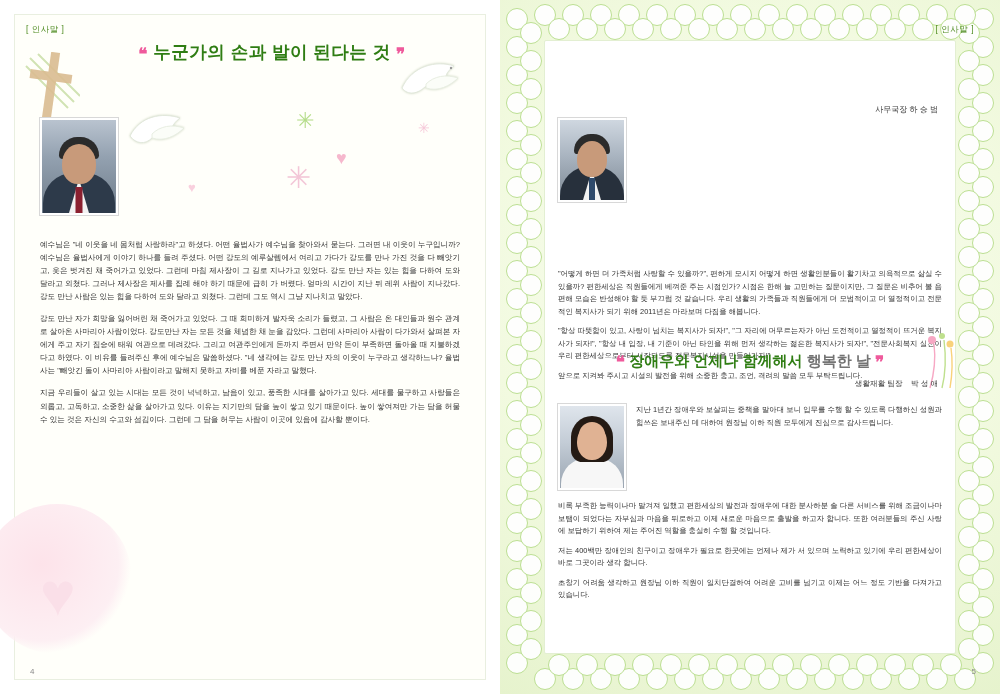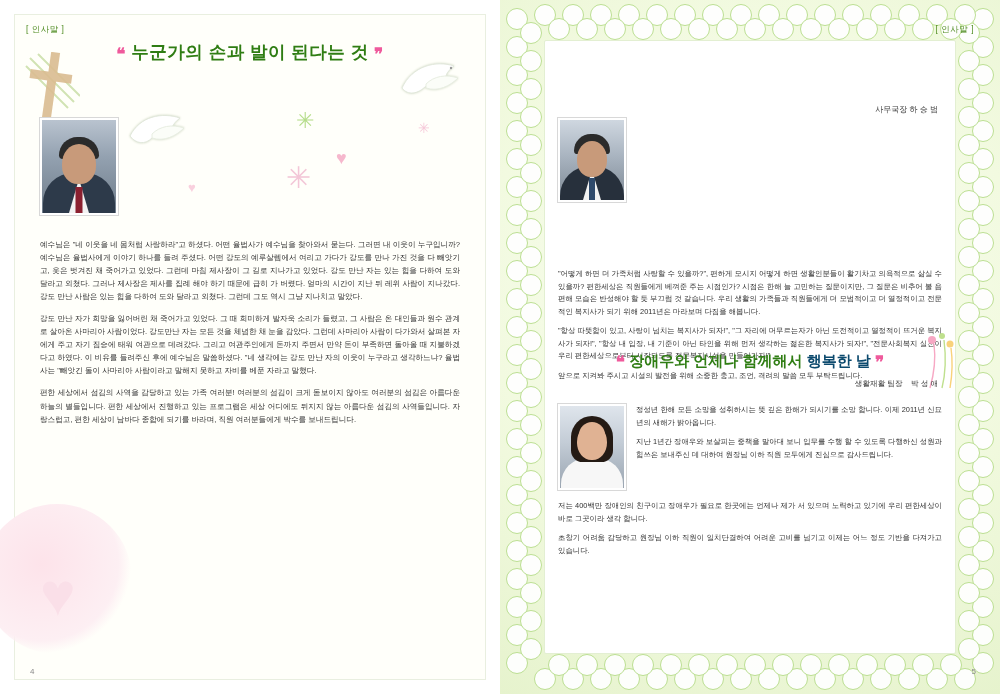--- a/index.html
+++ b/index.html
@@ -33,21 +33,21 @@
   .tab-left {
     position: absolute; left: 26px; top: 24px;
     font-size: 8.5px; color: #4c8a1e; letter-spacing: .5px;
   }
   .tab-right {
     position: absolute; right: 26px; top: 24px;
     font-size: 8.5px; color: #4c8a1e; letter-spacing: .5px;
   }
 
   .title-left {
-    position: absolute; left: 0; top: 40px; width: 500px;
+    position: absolute; left: 0; top: 40px; width: 544px;
     text-align: center;
     font-size: 17.5px; font-weight: bold;
     color: #2f7d13;
     letter-spacing: .5px;
   }
   .quote-mark { color: #ef5a9c; font-size: 17px; vertical-align: -2px; }
 
   
   .photo-l {
     position: absolute; left: 40px; top: 118px;
@@ -162,21 +162,21 @@
   .body-r1b {
     position: absolute; left: 58px; top: 268px; width: 384px;
     font-size: 7.4px; line-height: 1.7; color: #303030; text-align: justify;
   }
   .body-r1 p, .body-r1b p { margin: 0 0 7px 0; }
 
   .title-r2 {
     position: absolute; left: 44px; top: 352px; width: 412px;
     text-align: center; font-size: 15px; font-weight: bold; color: #2f7d13;
   }
-  .title-r2 .pink { color: #0c4a6e; }
+  .title-r2 .pink { color: #737373; }
   .auth-r2 {
     position: absolute; right: 62px; top: 378px;
     text-align: right; font-size: 7.6px; color: #3a3a3a; line-height: 1.5;
   }
   .photo-r2 {
     position: absolute; left: 58px; top: 404px;
     width: 68px; height: 86px;
     border: 2px solid #ffffff; outline: 1px solid #d8d8d8;
     background: linear-gradient(180deg,#dfe5ec 0%, #c3ccd6 45%, #9aa5b1 100%);
     overflow: hidden;
@@ -267,21 +267,21 @@
       <div class="shirt"></div>
       <div class="tie"></div>
       <div class="hair"></div>
       <div class="face"></div>
     </div>
 
 
     <div class="body-l">
       <p>예수님은 "네 이웃을 네 몸처럼 사랑하라"고 하셨다. 어떤 율법사가 예수님을 찾아와서 묻는다. 그러면 내 이웃이 누구입니까? 예수님은 율법사에게 이야기 하나를 들려 주셨다. 어떤 강도의 예루살렘에서 여리고 가다가 강도를 만나 가진 것을 다 빼앗기고, 옷은 벗겨진 채 죽어가고 있었다. 그런데 마침 제사장이 그 길로 지나가고 있었다. 강도 만난 자는 있는 힘을 다하여 도와 달라고 외쳤다. 그러나 제사장은 제사를 집례 해야 하기 때문에 급히 가 버렸다. 얼마의 시간이 지난 뒤 레위 사람이 지나갔다. 강도 만난 사람은 있는 힘을 다하여 도와 달라고 외쳤다. 그런데 그도 역시 그냥 지나치고 말았다.</p>
       <p>강도 만난 자가 희망을 잃어버린 채 죽어가고 있었다. 그 때 희미하게 발자욱 소리가 들렸고, 그 사람은 온 대인들과 원수 관계로 살아온 사마리아 사람이었다. 강도만난 자는 모든 것을 체념한 채 눈을 감았다. 그런데 사마리아 사람이 다가와서 살펴본 자에게 주고 자기 짐승에 태워 여관으로 데려갔다. 그리고 여관주인에게 돈까지 주면서 만약 돈이 부족하면 돌아올 때 지불하겠다고 하였다. 이 비유를 들려주신 후에 예수님은 말씀하셨다. "네 생각에는 강도 만난 자의 이웃이 누구라고 생각하느냐? 율법사는 "빼앗긴 돌이 사마리아 사람이라고 말해지 못하고 자비를 베푼 자라고 말했다.</p>
-      <p>편한 세상에서 섬김의 사역을 감당하고 있는 가족 여러분! 여러분의 섬김이 크게 돋보이지 않아도 여러분의 섬김은 아름다운 하늘의 별들입니다. 편한 세상에서 진행하고 있는 프로그램은 세상 어디에도 뒤지지 않는 아름다운 섬김의 사역들입니다. 자랑스럽고, 편한 세상이 남바다 종합에 되기를 바라며, 직원 여러분들에게 박수를 보내드립니다.</p>
+      <p>지금 우리들이 살고 있는 시대는 모든 것이 넉넉하고, 남음이 있고, 풍족한 시대를 살아가고 있다. 세대를 물구하고 사랑들은 외롭고, 고독하고, 소중한 삶을 살아가고 있다. 이유는 지기만의 담을 높이 쌓고 있기 때문이다. 높이 쌓여져만 가는 담을 허물 수 있는 것은 자신의 수고와 섬김이다. 그런데 그 담을 허무는 사람이 이곳에 있음에 감사할 뿐이다.</p>
     </div>
 
     <div class="pg-l">
       <span>4</span>
     </div>
   </div>
 
   <div class="page-right">
     <div class="right-bg"></div>
 
@@ -494,26 +494,26 @@
     </div>
 
     <div class="photo-r2">
       <div class="body-f"></div>
       <div class="hair-f"></div>
       <div class="hair-f2"></div>
       <div class="face-f"></div>
     </div>
 
     <div class="body-r2">
-      <p>정성년 한해 모든 소망을 성취하시는 뜻 깊은 한해가 되시기를 소망 합니다. 이제 2011년 신묘년의 새해가 밝아옵니다.</p>
       <p>지난 1년간 장애우와 보살피는 중책을 맡아대 보니 입무를 수행 할 수 있도록 다행하신 성원과 힘쓰은 보내주신 데 대하여 원장님 이하 직원 모두에게 진심으로 감사드립니다.</p>
     </div>
     <div class="body-r2b">
+      <p>비록 부족한 능력이나마 맡겨져 일했고 편한세상의 발전과 장애우에 대한 분사하분 솔 다른 서비스를 위해 조금이나마 보탬이 되었다는 자부심과 마음을 뒤로하고 이제 새로운 마음으로 출발을 하고자 합니다. 또한 여러분들의 주신 사랑에 보답하기 위하여 제는 주어진 역할을 충실히 수행 할 것입니다.</p>
       <p>저는 400백만 장애인의 친구이고 장애우가 필요로 한곳에는 언제나 제가 서 있으며 노력하고 있기에 우리 편한세상이 바로 그곳이라 생각 합니다.</p>
-      <p>초창기 어려움 감당하고 원장님 이하 직원이 일치단결하여 어려운 고비를 넘기고 이제는 어느 정도 기반을 다져가고 있습니다.</p>
+      <p>초창기 어려움 생각하고 원장님 이하 직원이 일치단결하여 어려운 고비를 넘기고 이제는 어느 정도 기반을 다져가고 있습니다.</p>
     </div>
 
     <div class="pg-r">
       <span>5</span>
     </div>
   </div>
 
 </div>
 
 </body></html>

